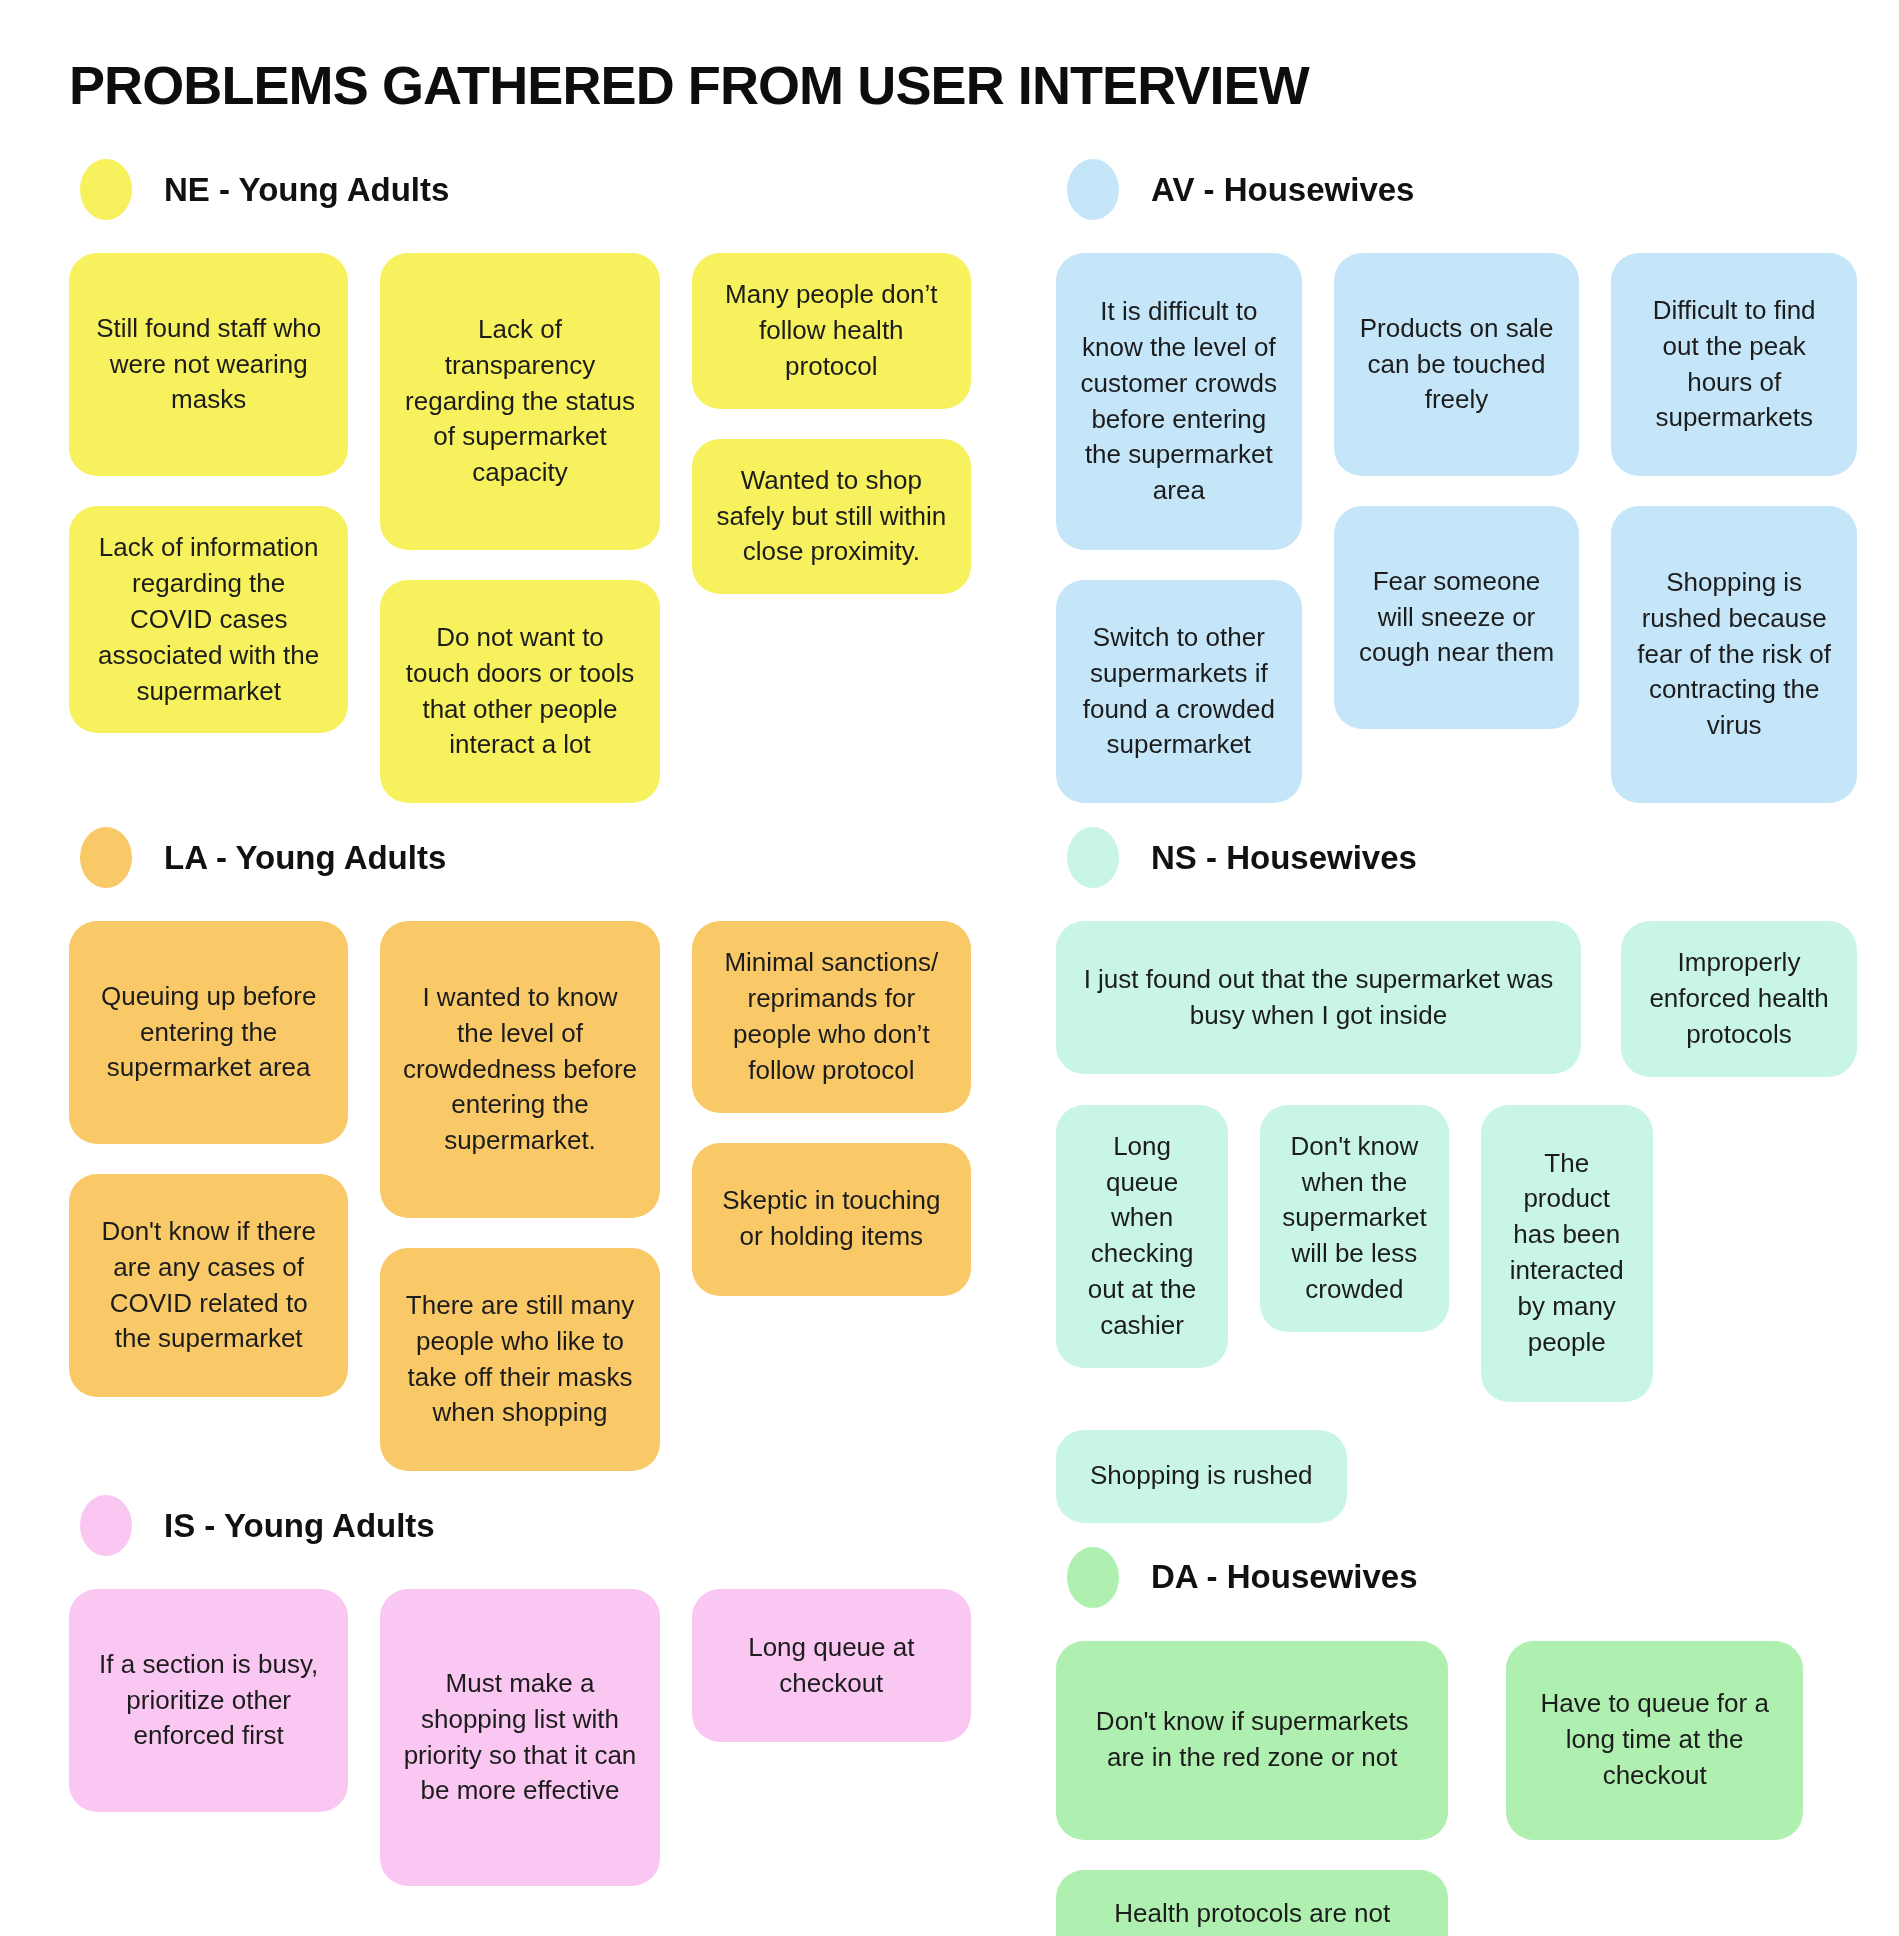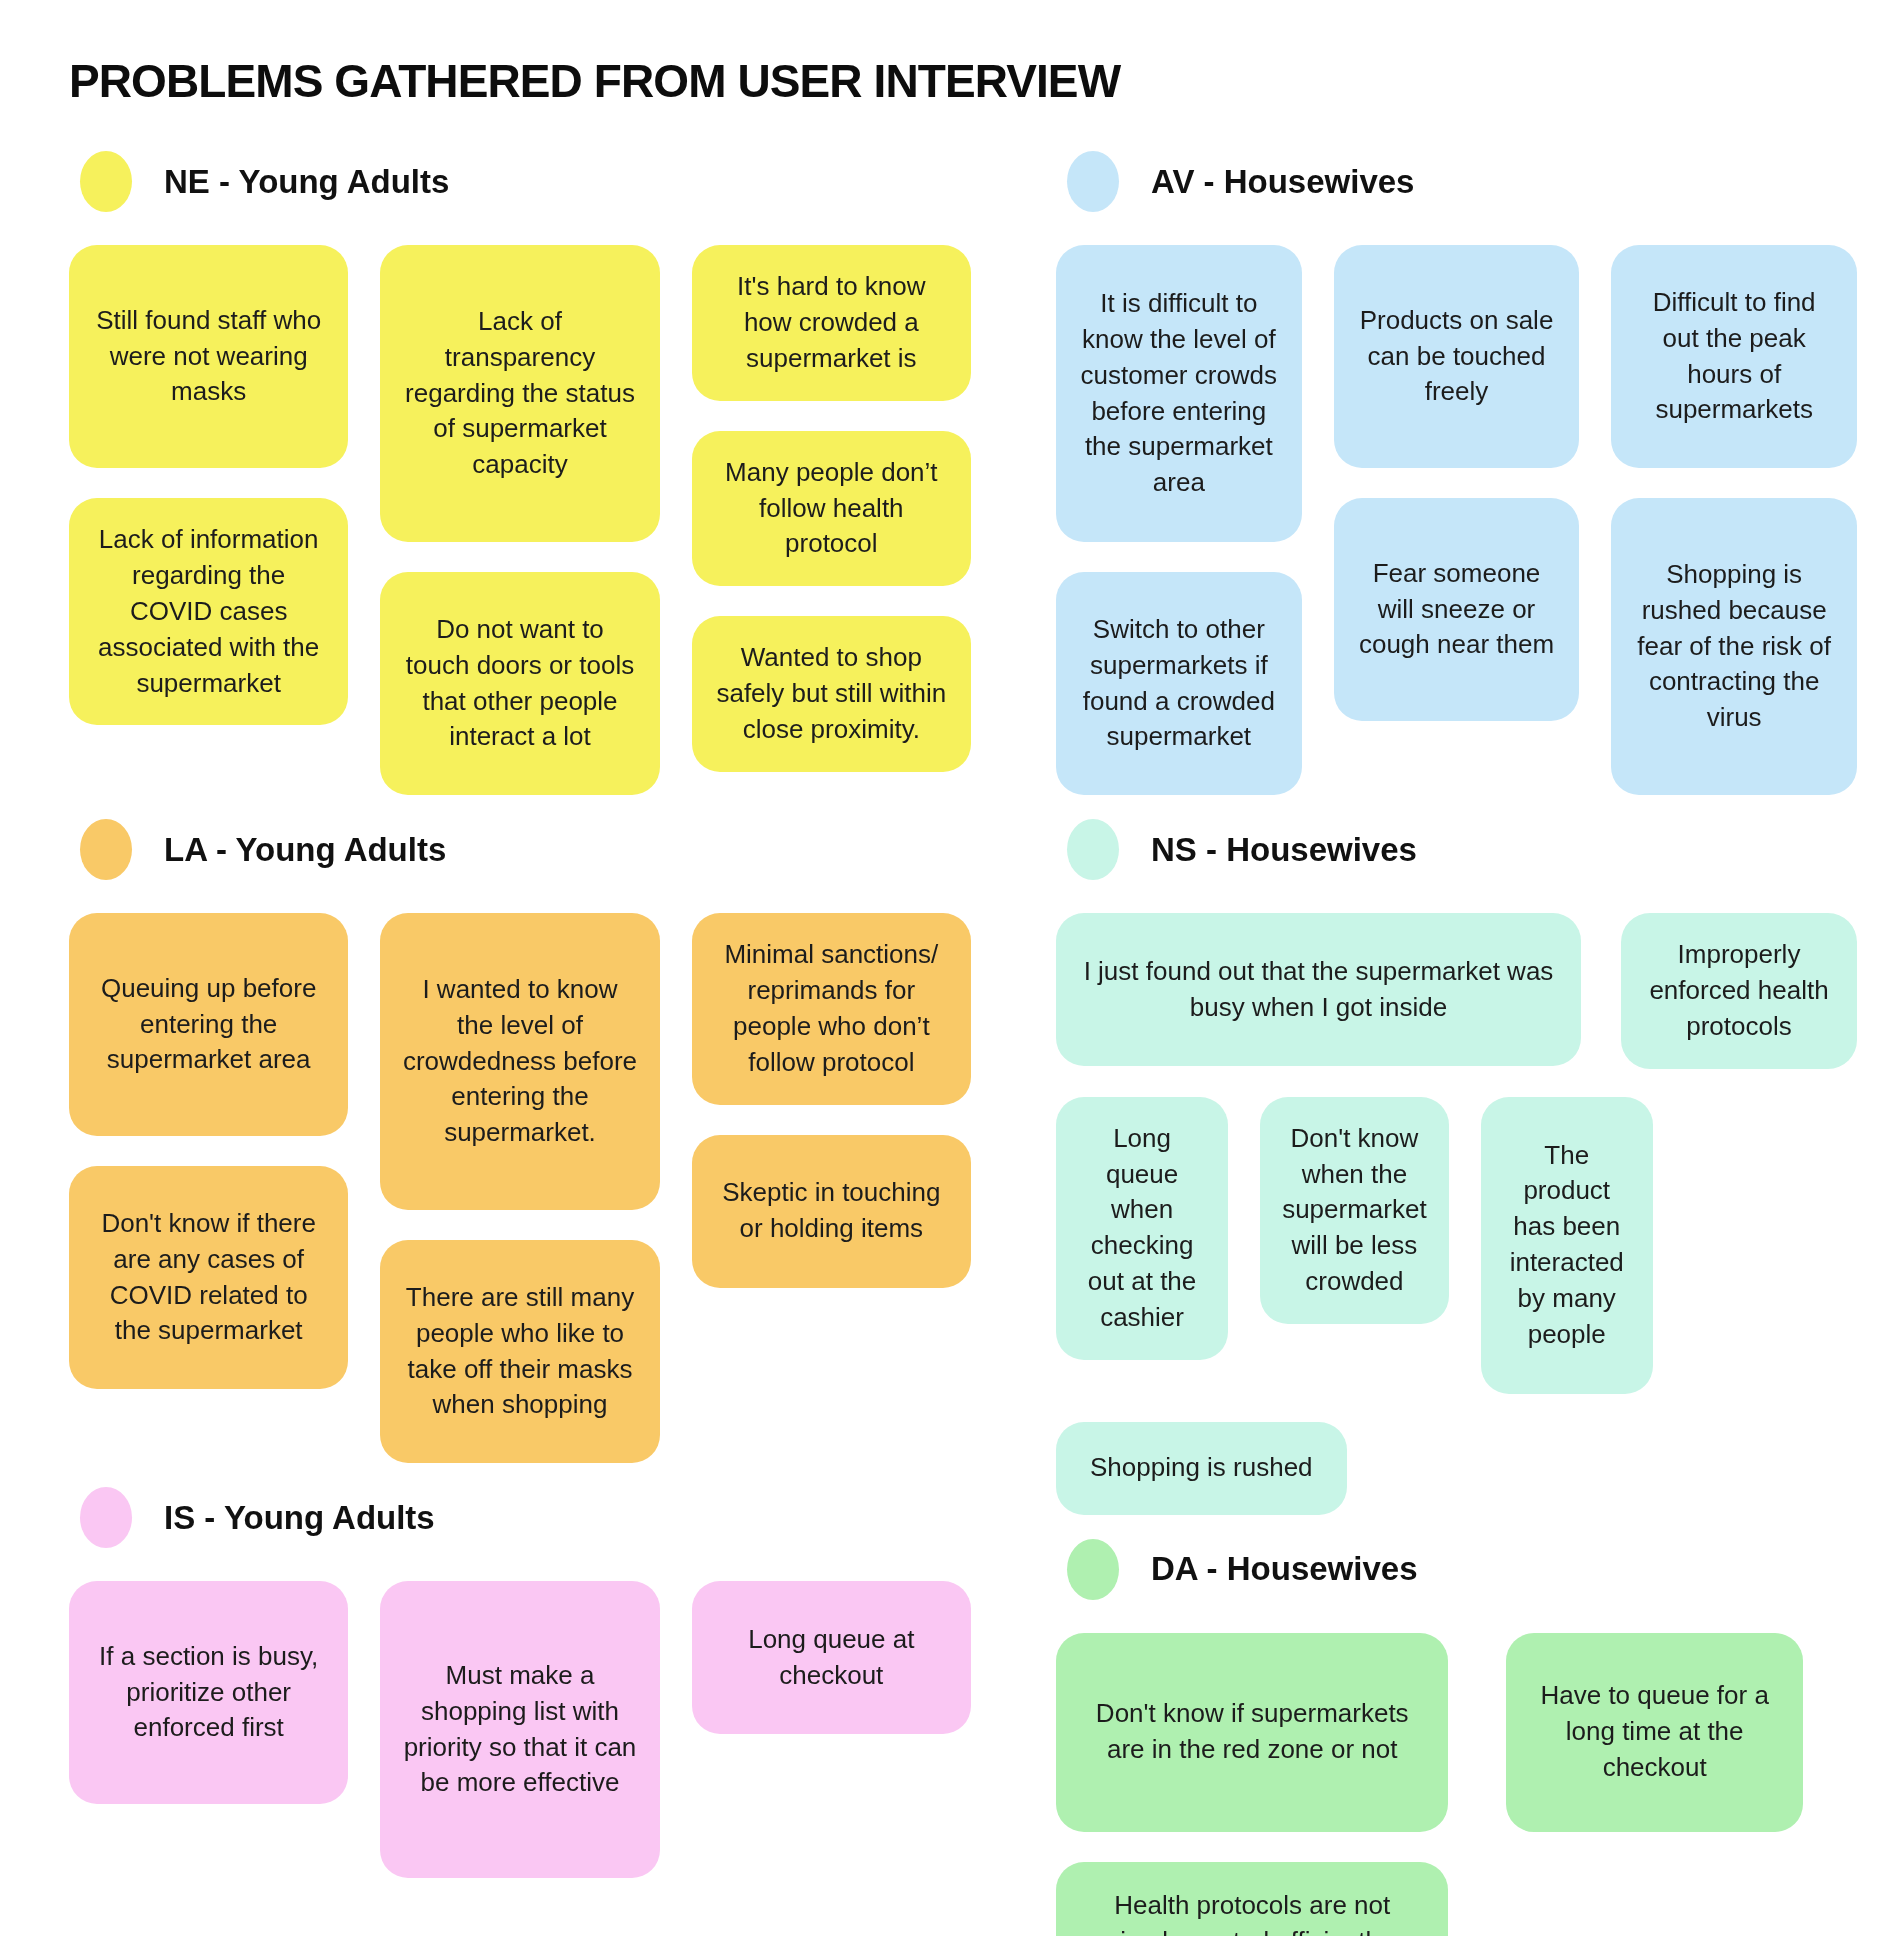--- a/index.html
+++ b/index.html
@@ -6,21 +6,21 @@
   body {
     width:1900px; height:1937px;
     background:#ffffff;
     font-family:"Liberation Sans","DejaVu Sans",sans-serif;
     color:#1c1c1c;
     overflow:hidden;
     position:relative;
   }
   .title {
     padding:54px 0 0 69px;
-    font-size:46px;
+    font-size:54px;
     font-weight:800;
     letter-spacing:-0.9px;
     color:#0d0d0d;
     white-space:nowrap;
   }
   .board {
     display:flex;
     gap:85px;
     padding:0 41px 0 69px;
     margin-top:43px;
@@ -99,21 +99,20 @@
       <div class="cols3">
         <div class="stack">
           <div class="note c-ne h-l">Still found staff who were not wearing masks</div>
           <div class="note c-ne h-l">Lack of information regarding the COVID cases associated with the supermarket</div>
         </div>
         <div class="stack">
           <div class="note c-ne h-xl">Lack of transparency regarding the status of supermarket capacity</div>
           <div class="note c-ne h-l">Do not want to touch doors or tools that other people interact a lot</div>
         </div>
         <div class="stack">
-          <div class="note c-ne h-m">It's hard to know how crowded a supermarket is</div>
           <div class="note c-ne h-m">Many people don’t follow health protocol</div>
           <div class="note c-ne h-m">Wanted to shop safely but still within close proximity.</div>
         </div>
       </div>
     </section>
 
     <section class="section">
       <div class="section-header">
         <span class="dot c-la"></span>
         <span class="section-label">LA - Young Adults</span>

